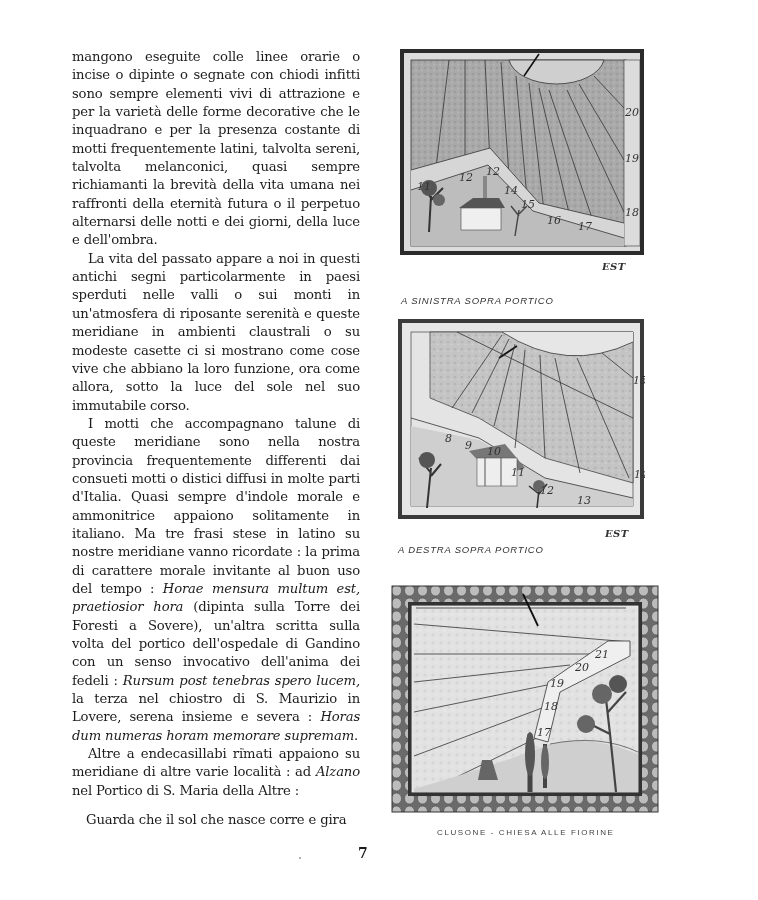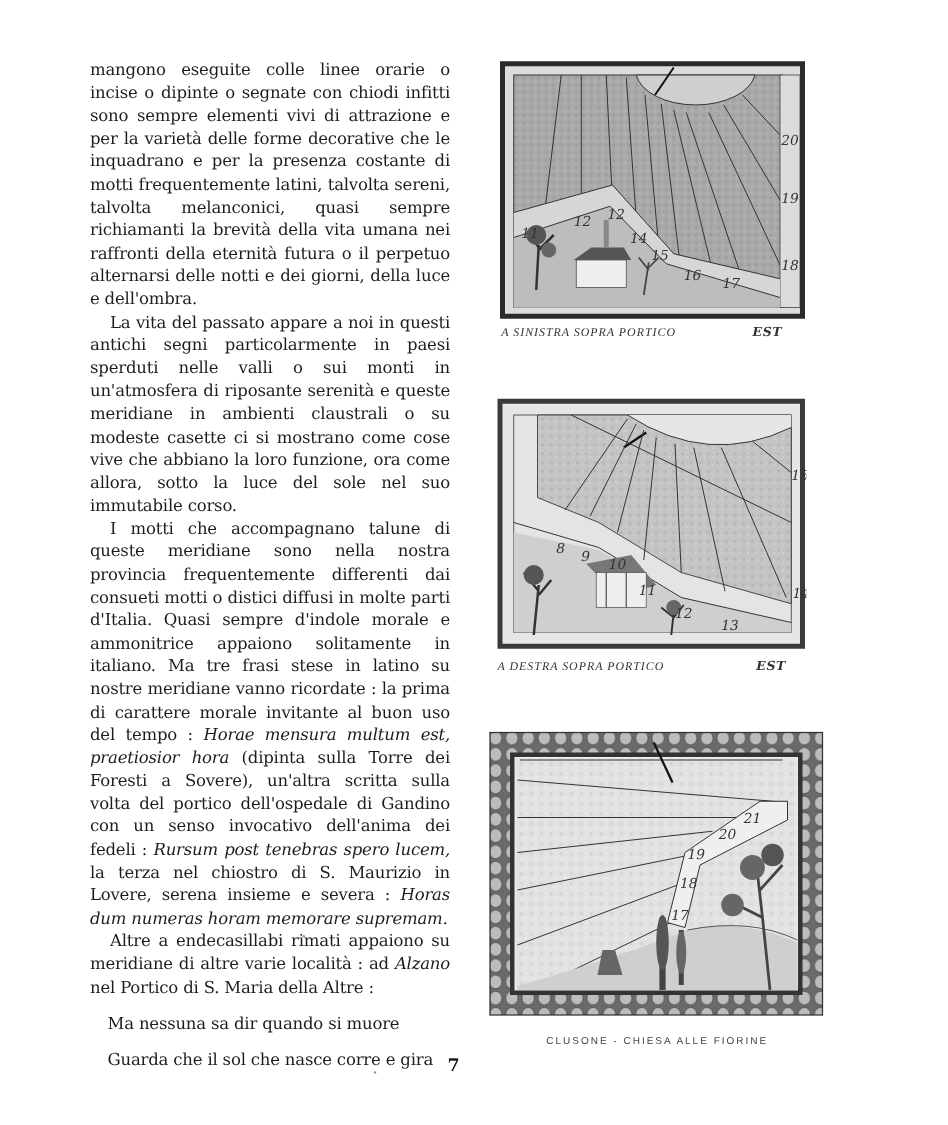--- a/index.html
+++ b/index.html
@@ -21,43 +21,42 @@
   .col .lead { text-align: left; }
   .col i { font-style: italic; }
   .pagenum {
     position: absolute; left: 358px; top: 845px;
     font-weight: bold; font-size: 14px;
     font-family: "DejaVu Serif", serif;
   }
   .fig { position: absolute; }
   .fig svg { display: block; }
   .cap {
-    position: absolute; font-family: Liberation Serif, serif;
-    font-style: italic; font-size: 9.5px; color: #333; letter-spacing: 0.8px;
+    position: absolute; font-family: Liberation Sans, sans-serif;
+    font-style: italic; font-size: 9.5px; color: #333; letter-spacing: 0.8px; margin-top: 33px;
   }
   .cap2 {
     position: absolute; font-family: Liberation Sans, sans-serif;
     font-size: 8px; color: #444; letter-spacing: 1.6px;
   }
   .cap-est { position: absolute; font-family: "DejaVu Serif", serif; font-style: italic; font-weight: bold; font-size: 10px; color: #333; letter-spacing: 0.5px; }
   .hr-num { font-family: "DejaVu Serif", serif; font-style: italic; font-size: 11px; fill: #333; }
   .dot { position:absolute; width:2px; height:2px; background:#999; border-radius:1px; }
 </style>
 </head>
 <body>
 
 <div class="col">
   <div id="paras">
       <p><span>mangono eseguite colle linee orarie o incise o dipinte o segnate con chiodi infitti sono sempre elementi vivi di attrazione e per la varietà delle forme decorative che le inquadrano e per la presenza costante di motti frequentemente latini, talvolta sereni, talvolta melanconici, quasi sempre richiamanti la brevità della vita umana nei raffronti della eternità futura o il perpetuo alternarsi delle notti e dei giorni, della luce e dell'ombra.</span></p>
       <p class="ind"><span>La vita del passato appare a noi in questi antichi segni particolarmente in paesi sperduti nelle valli o sui monti in un'atmosfera di riposante serenità e queste meridiane in ambienti claustrali o su modeste casette ci si mostrano come cose vive che abbiano la loro funzione, ora come allora, sotto la luce del sole nel suo immutabile corso.</span></p>
       <p class="ind"><span>I motti che accompagnano talune di queste meridiane sono nella nostra provincia frequentemente differenti dai consueti motti o distici diffusi in molte parti d'Italia. Quasi sempre d'indole morale e ammonitrice appaiono solitamente in italiano. Ma tre frasi stese in latino su nostre meridiane vanno ricordate : la prima di carattere morale invitante al buon uso del tempo : </span><i>Horae mensura multum est, praetiosior hora</i><span> (dipinta sulla Torre dei Foresti a Sovere), un'altra scritta sulla volta del portico dell'ospedale di Gandino con un senso invocativo dell'anima dei fedeli : </span><i>Rursum post tenebras spero lucem,</i><span> la terza nel chiostro di S. Maurizio in Lovere, serena insieme e severa : </span><i>Horas dum numeras horam memorare supremam.</i></p>
       <p class="ind"><span>Altre a endecasillabi rimati appaiono su meridiane di altre varie località : ad </span><i>Alzano</i><span> nel Portico di S. Maria della Altre :</span></p>
     </div>
   <div class="verse">
-    <div>Ma nessuna sa dir quando si muore</div>
   </div>
   <div class="verse">
     <div>Guarda che il sol che nasce corre e gira</div>
 
   </div>
 
 </div>
 
 <div class="pagenum">7</div>
 
@@ -159,21 +158,21 @@
     <text class="hr-num" x="48" y="124" id="f2h0">8</text>
     <text class="hr-num" x="68" y="131" id="f2h1">9</text>
     <text class="hr-num" x="90" y="137" id="f2h2">10</text>
     <text class="hr-num" x="114" y="158" id="f2h3">11</text>
     <text class="hr-num" x="143" y="176" id="f2h4">12</text>
     <text class="hr-num" x="180" y="186" id="f2h5">13</text>
     <text class="hr-num" x="237" y="160" id="f2h6">14</text>
     <text class="hr-num" x="236" y="66" id="f2h7">15</text>
   </svg>
 </div>
-<div class="cap" style="left:398px; top:529px;">A DESTRA SOPRA PORTICO</div>
+<div class="cap" style="left:398px; top:511px;">A DESTRA SOPRA PORTICO</div>
 <div class="cap-est" style="left:605px; top:528px;">EST</div>
 
 <div class="fig" style="left:390px; top:584px;">
   <svg width="270" height="230" viewBox="0 0 270 230">
     <defs>
       <pattern id="bead" width="13" height="13" patternUnits="userSpaceOnUse">
         <rect width="13" height="13" fill="#6a6a6a"></rect>
         <ellipse cx="6.5" cy="6.5" rx="5" ry="5.5" fill="#bcbcbc" stroke="#444" stroke-width="0.6"></ellipse>
       </pattern>
       <pattern id="g3" width="8" height="8" patternUnits="userSpaceOnUse">

